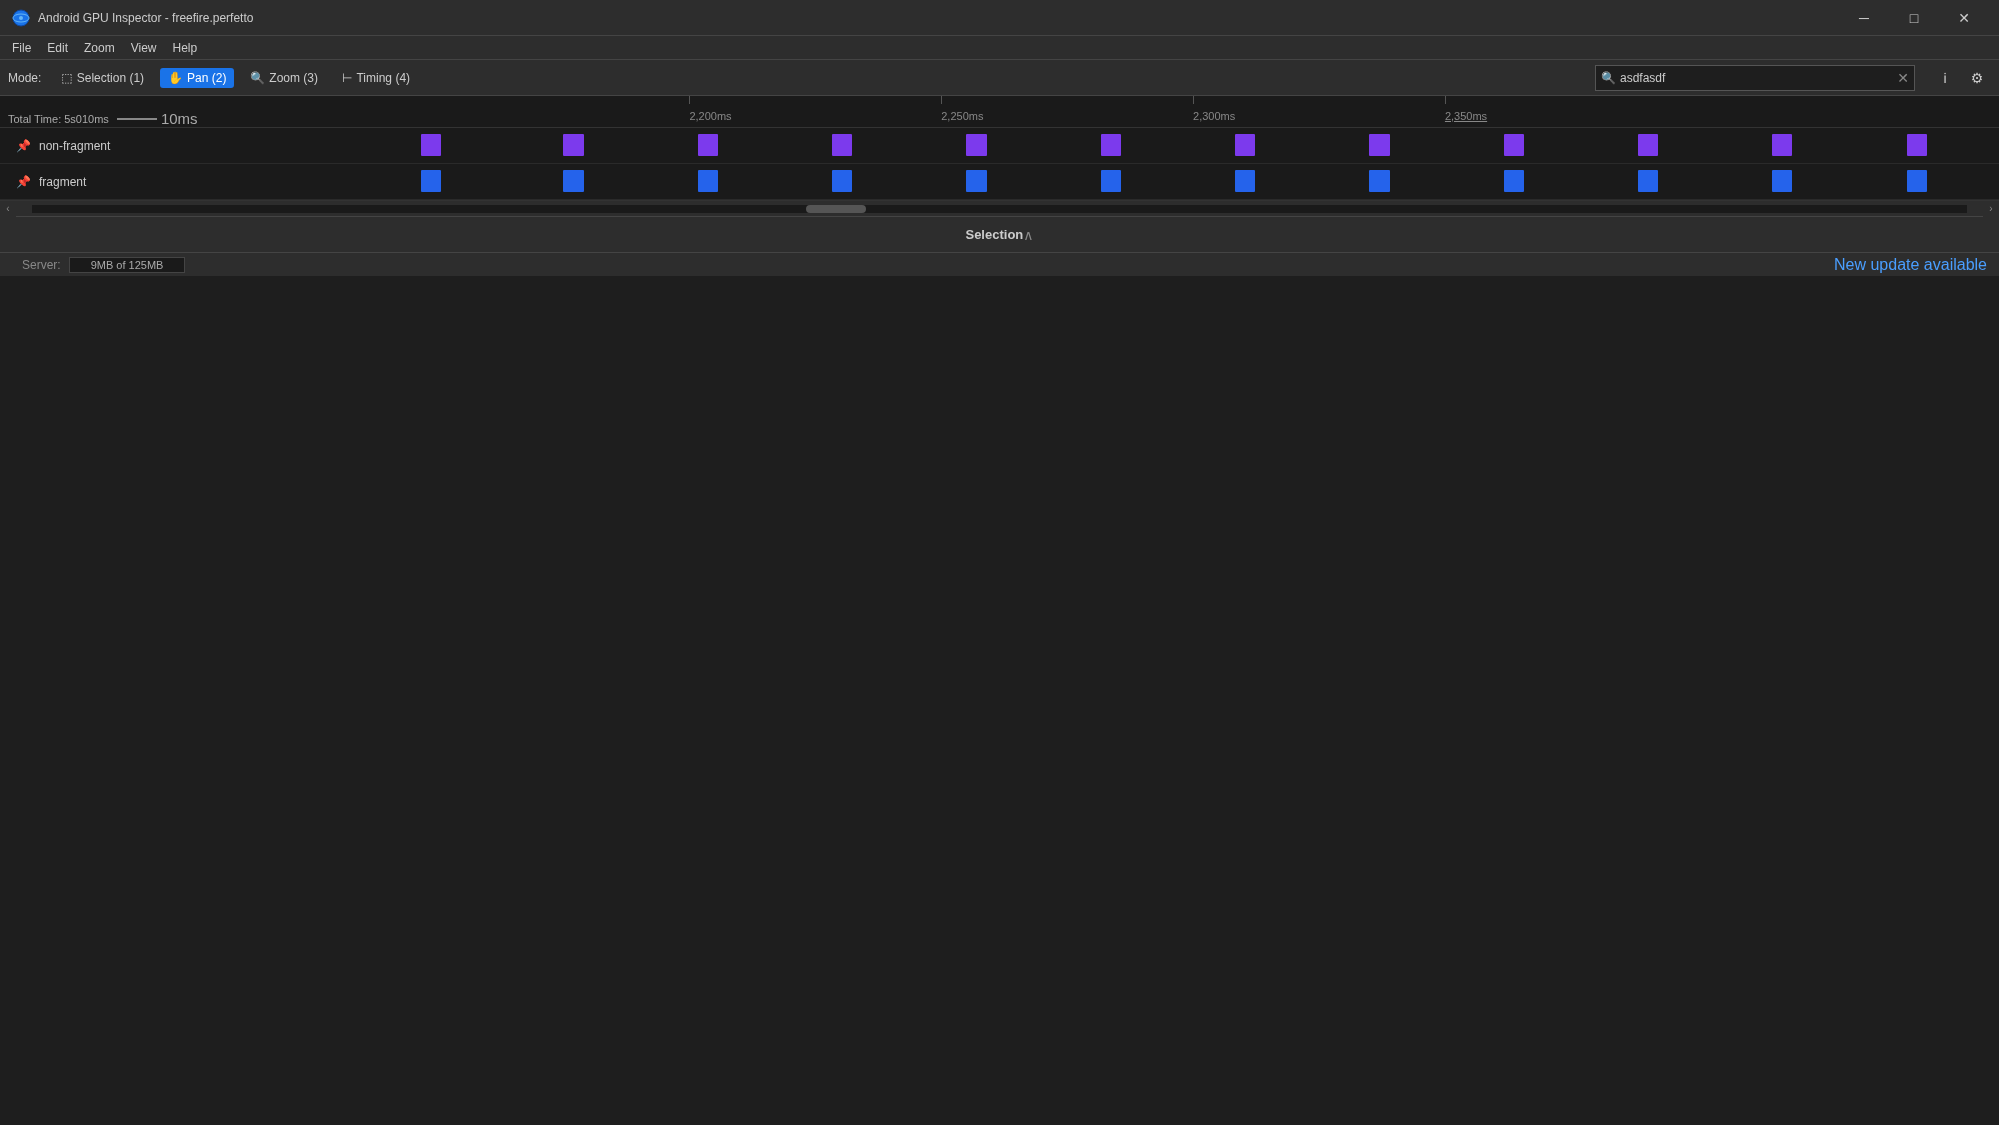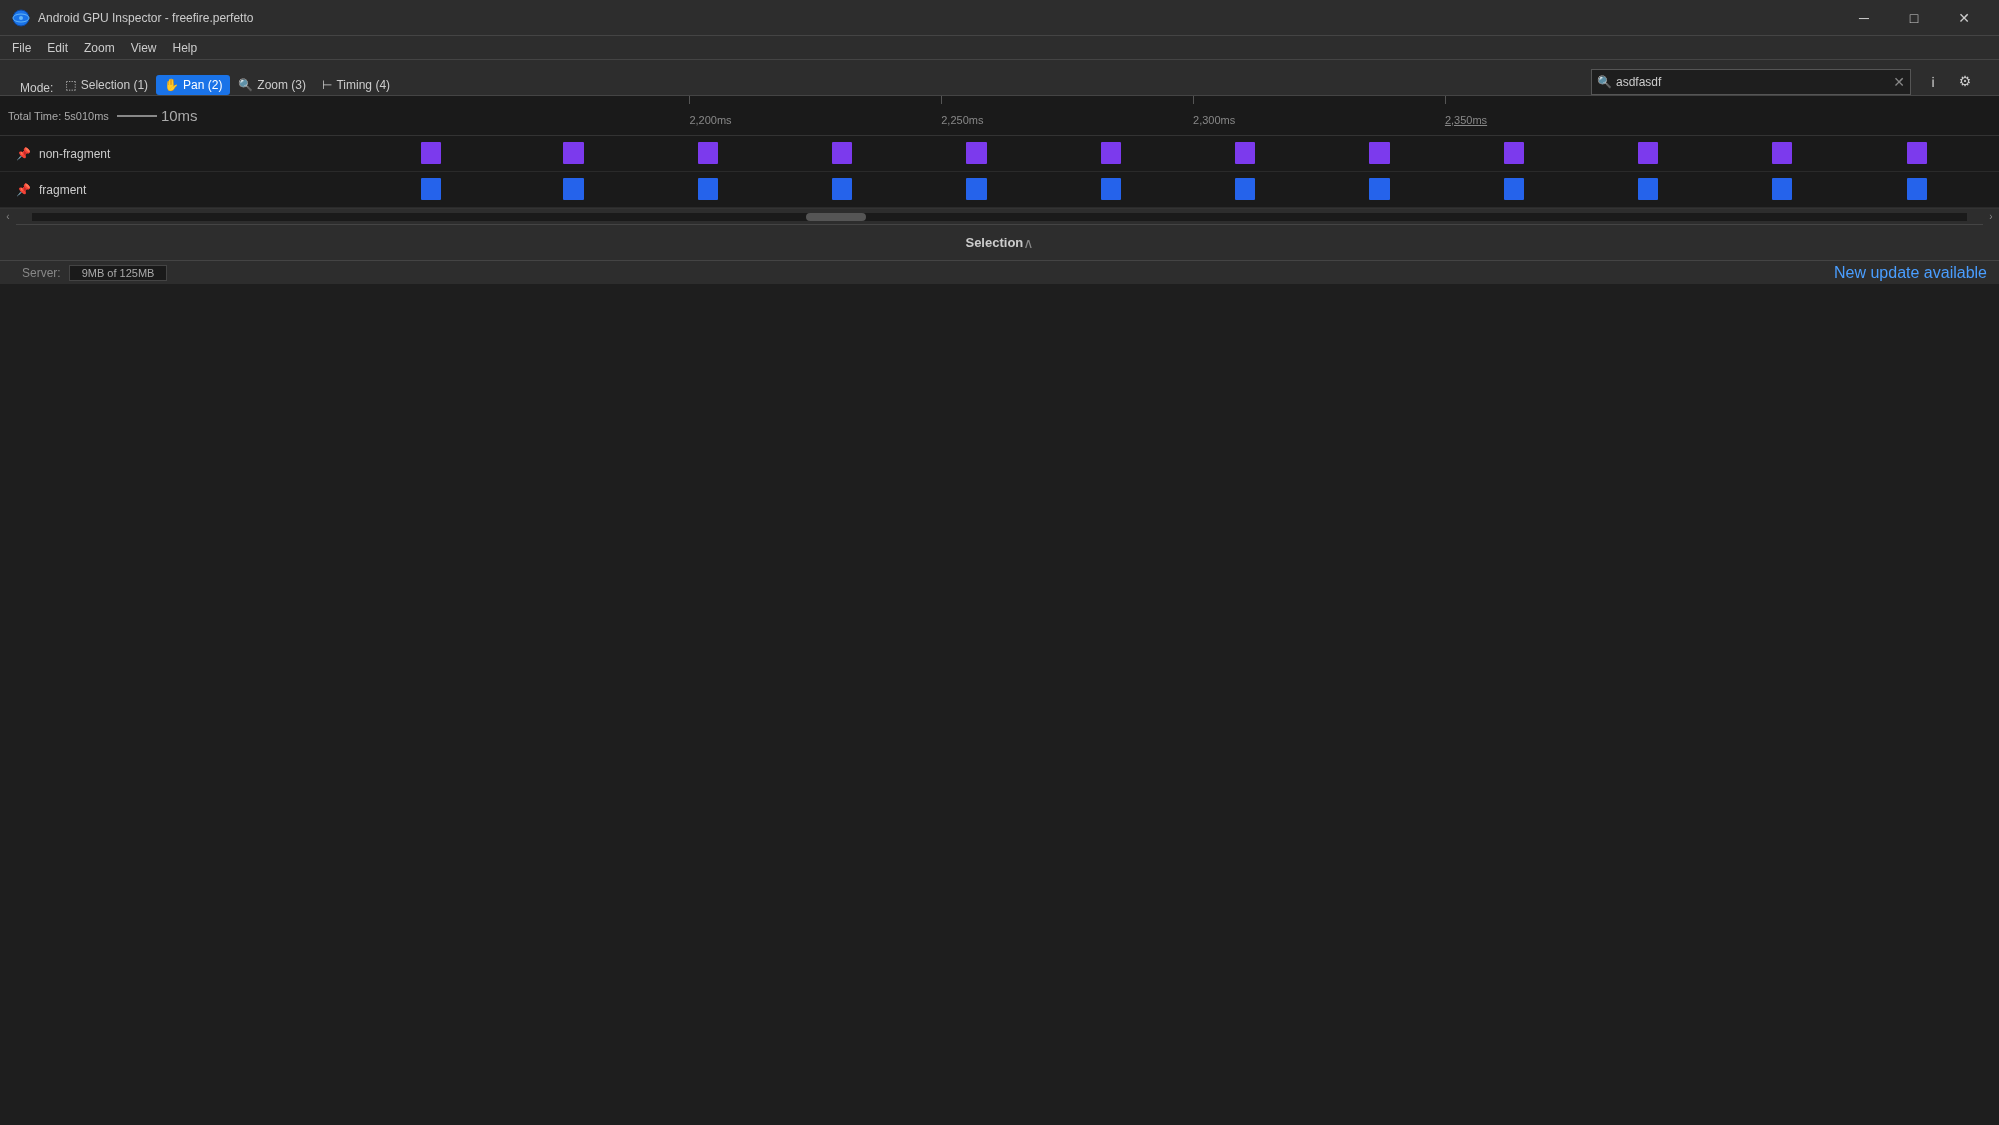--- a/index.html
+++ b/index.html
@@ -68,24 +68,24 @@
       height: 100%;
       display: flex;
       align-items: center;
     }
 
     
     #mode-bar {
       background: #2d2d2d;
       height: 36px;
       display: flex;
-      align-items: flex-end;
-      padding: 0 20px;
+      align-items: center;
+      padding: 0 8px;
       border-bottom: 1px solid #444;
-      gap: 0;
+      gap: 8px;
     }
     #mode-label {
       font-size: 12px;
       color: #cccccc;
       margin-right: 4px;
     }
     .mode-btn {
       padding: 3px 8px;
       border-radius: 3px;
       cursor: pointer;
@@ -144,23 +144,23 @@
       justify-content: center;
       cursor: pointer;
       color: #cccccc;
       border-radius: 50%;
       font-size: 14px;
     }
 
     
     #timeline-header {
       background: #1a1a1a;
-      height: 40px;
-      display: flex;
-      align-items: center;
+      height: 32px;
+      display: flex;
+      align-items: flex-end;
       border-bottom: 1px solid #333;
       position: relative;
     }
     #timeline-info {
       width: 320px;
       min-width: 320px;
       padding: 0 8px;
       font-size: 11px;
       color: #aaa;
       display: flex;
@@ -324,21 +324,21 @@
       gap: 8px;
       font-size: 12px;
       color: #888;
     }
     #server-label {
       color: #888;
       margin-left: 10px;
     }
     #server-value {
       background: #1a1a1a;
-      padding: 1px 12px;
+      padding: 1px 21px;
       border: 1px solid #444;
       font-size: 11px;
       color: #aaa;
     }
     #update-link {
       color: #4a9eff;
       font-size: 16px;
       cursor: pointer;
       text-decoration: none;
     }

